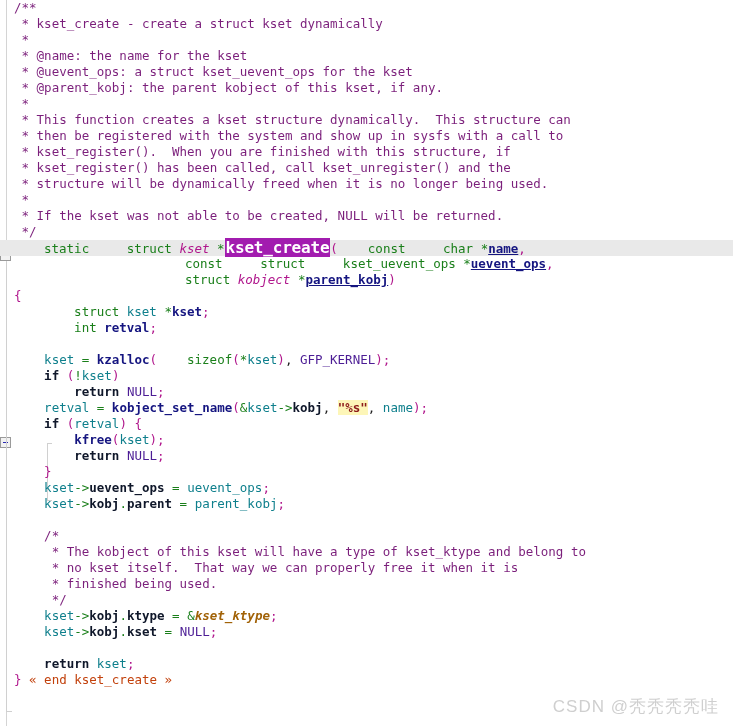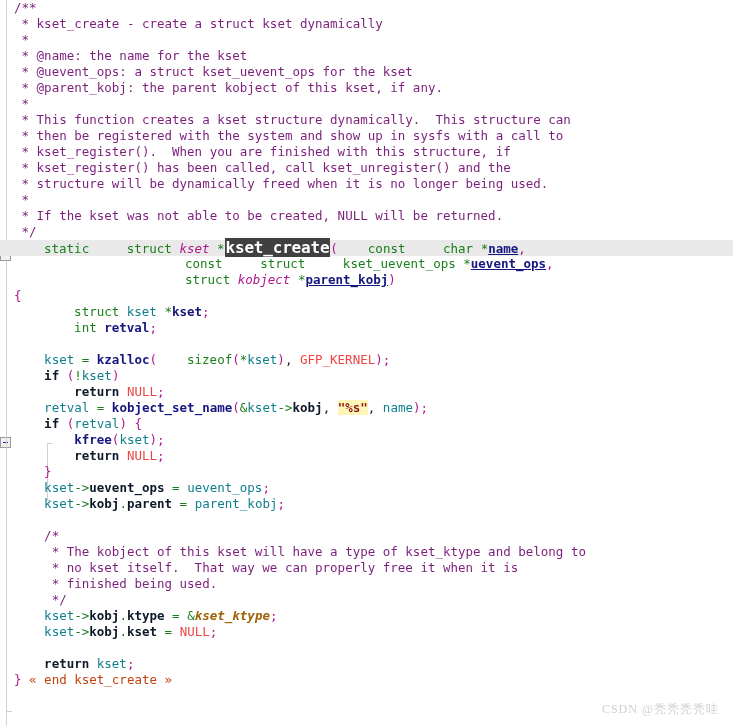--- a/index.html
+++ b/index.html
@@ -61,38 +61,38 @@
 
   
   .cmt   {color:#7b1f7b;}
   .kw    {color:#0f172a;font-weight:bold;}
   .type  {color:#1a7f1a;margin-left:30px;}
   .utype {color:#b0168c;font-style:italic;}
   .utypeb{color:#a16207;font-style:italic;font-weight:bold;}
   .var   {color:#0e7f8c;}
   .fn    {color:#151580;font-weight:bold;}
   .field {color:#0f172a;font-weight:bold;}
-  .macro {color:#ef4444;}
+  .macro {color:#4c1d95;}
   .op    {color:#1a7f1a;}
   .punct {color:#b0168c;}
   .plain {color:#202020;}
   .param {color:#151580;font-weight:bold;text-decoration:underline;}
   .str   {color:#8c1a1a;font-weight:bold;background:#fdf6b8;}
   .hint  {color:#c2410c;}
   .sel   {
-    background:#404040;color:#ffffff;font-weight:bold;
+    background:#a21caf;color:#ffffff;font-weight:bold;
     font-size:16px;letter-spacing:-0.2px;
     padding:0 1px;
   }
 
   .watermark{
     position:absolute;right:14px;bottom:8px;
     color:#cfcfcf;
-    font-family:Liberation Serif, serif;
-    font-size:12px;
+    font-family:Liberation Sans, sans-serif;
+    font-size:17px;
     letter-spacing:1px;
     user-select:none;
   }
 </style>
 </head>
 <body>
 
 <div id="editor">
 
   <div class="gutter">

